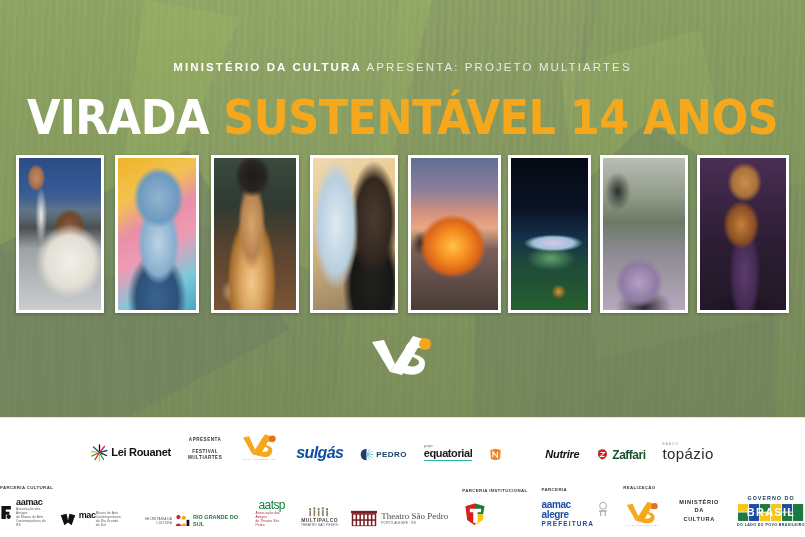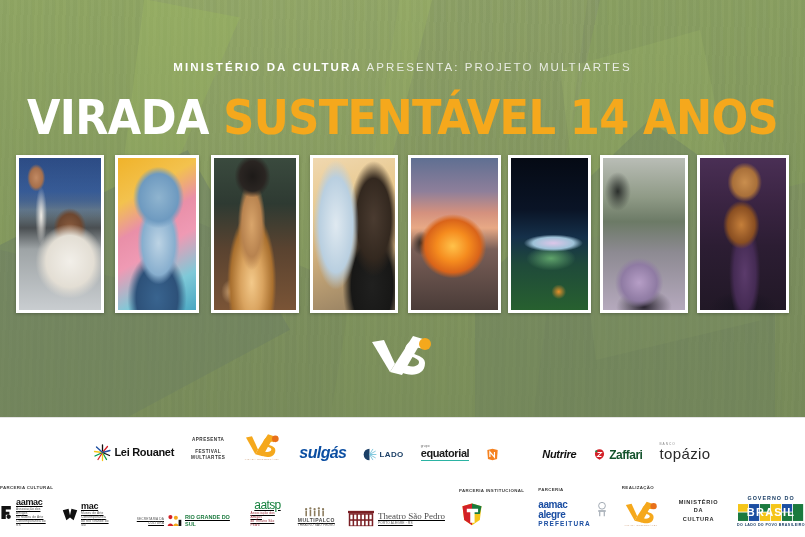--- a/index.html
+++ b/index.html
@@ -316,21 +316,21 @@
           <svg viewBox="0 0 20 20" width="13" height="13">
             <path d="M10 1 A9 9 0 0 0 10 19 Z" fill="#1b3f66"></path>
             <g stroke="#6fc0d8" stroke-width="1.3" stroke-linecap="round">
               <line x1="10" y1="10" x2="19" y2="5"></line>
               <line x1="10" y1="10" x2="20" y2="10"></line>
               <line x1="10" y1="10" x2="19" y2="15"></line>
               <line x1="10" y1="10" x2="15" y2="2"></line>
               <line x1="10" y1="10" x2="15" y2="18"></line>
             </g>
           </svg>
-          <span class="mark-txt" style="font-size:8px;color:#1b3f66;letter-spacing:.4px;">LADO</span>
+          <span class="mark-txt" style="font-size:8px;color:#1b3f66;letter-spacing:.4px;">PEDRO</span>
         </div>
       </div>
 
       <div class="lg">
         <span class="sub" style="align-self:flex-start;color:#666;">grupo</span>
         <span class="mark-txt" style="font-size:11px;color:#1b1b1b;letter-spacing:-.4px;border-bottom:1.6px solid #2bb3a3;padding-bottom:1px;">equatorial</span>
       </div>
 
       <div class="lg">
         <div class="mark">
@@ -356,21 +356,21 @@
       <div class="lg">
         <span class="sub" style="align-self:flex-start;color:#888;letter-spacing:1px;">BANCO</span>
         <span class="mark-txt" style="font-size:15px;font-weight:normal;color:#2b2b2b;letter-spacing:.4px;">topázio</span>
       </div>
     </div>
 
     <div class="logo-row row-bot" style="gap:14px; padding-bottom:10px; align-items:flex-end;">
 
       <div style="display:flex;flex-direction:column;align-items:flex-start;gap:4px;">
         <div class="cap cap-left">PARCERIA CULTURAL</div>
-        <div style="display:flex;align-items:flex-end;gap:13px;text-decoration:underline;">
+        <div style="display:flex;align-items:flex-end;gap:13px;">
 
           <div class="lg">
             <div class="mark">
               <svg viewBox="0 0 18 20" width="13" height="15">
                 <path d="M2 19 L2 1 L15 1 L15 6 L8 6 L8 9 L13 9 L13 13 L8 13 L8 19 Z" fill="#111"></path>
                 <circle cx="12" cy="16" r="3" fill="#111"></circle>
               </svg>
               <div style="display:flex;flex-direction:column;">
                 <span class="mark-txt" style="font-size:9px;letter-spacing:-.3px;">aamac</span>
                 <span class="sub" style="white-space:pre-line;">Associação dos Amigos
@@ -378,21 +378,21 @@
 Contemporânea do RS</span>
               </div>
             </div>
           </div>
 
           <div class="lg">
             <div class="mark">
               <svg viewBox="0 0 22 18" width="16" height="13">
                 <path d="M1 3 L9 1 L11 10 L13 1 L21 3 L16 17 L11 13 L6 17 Z" fill="#111"></path>
               </svg>
-              <div style="display:flex;flex-direction:column;">
+              <div style="display:flex;flex-direction:row;">
                 <span class="mark-txt" style="font-size:9px;letter-spacing:-.3px;">mac</span>
                 <span class="sub" style="white-space:pre-line;">Museu de Arte
 Contemporânea
 do Rio Grande do Sul</span>
               </div>
             </div>
           </div>
 
           <div class="lg">
             <div class="mark">

